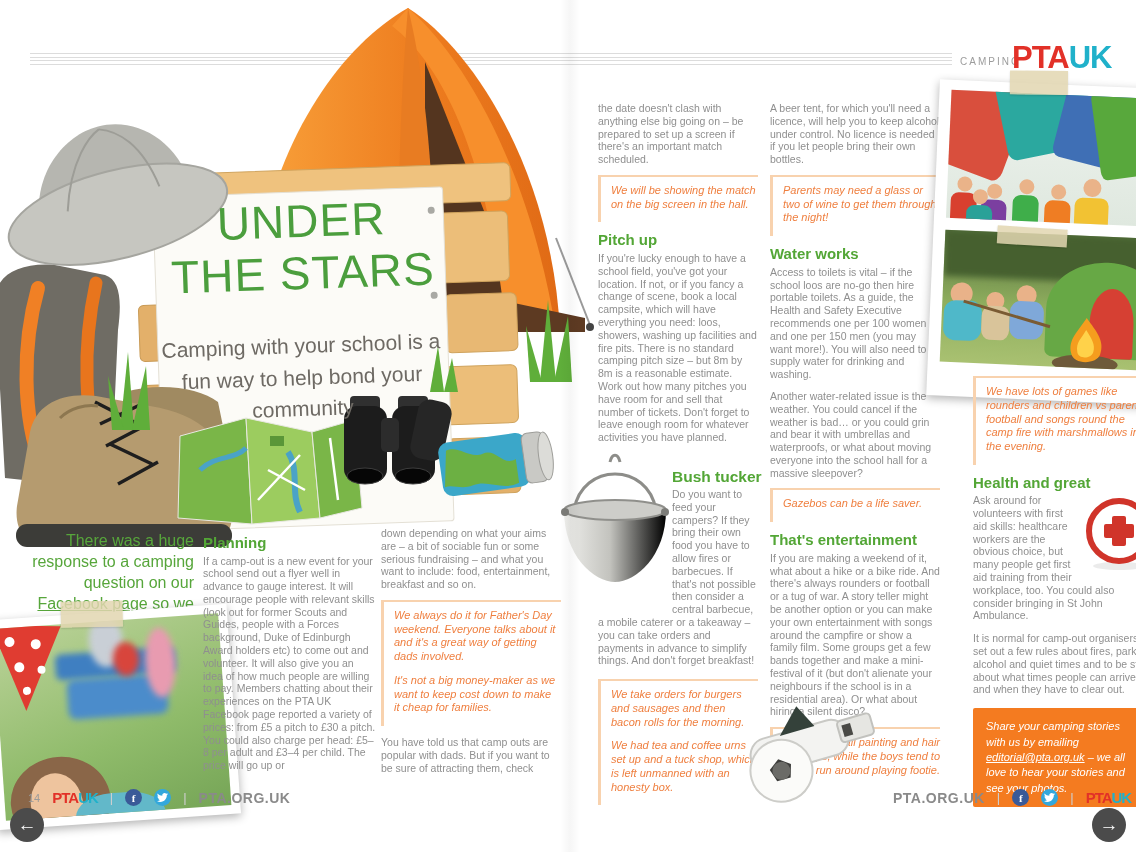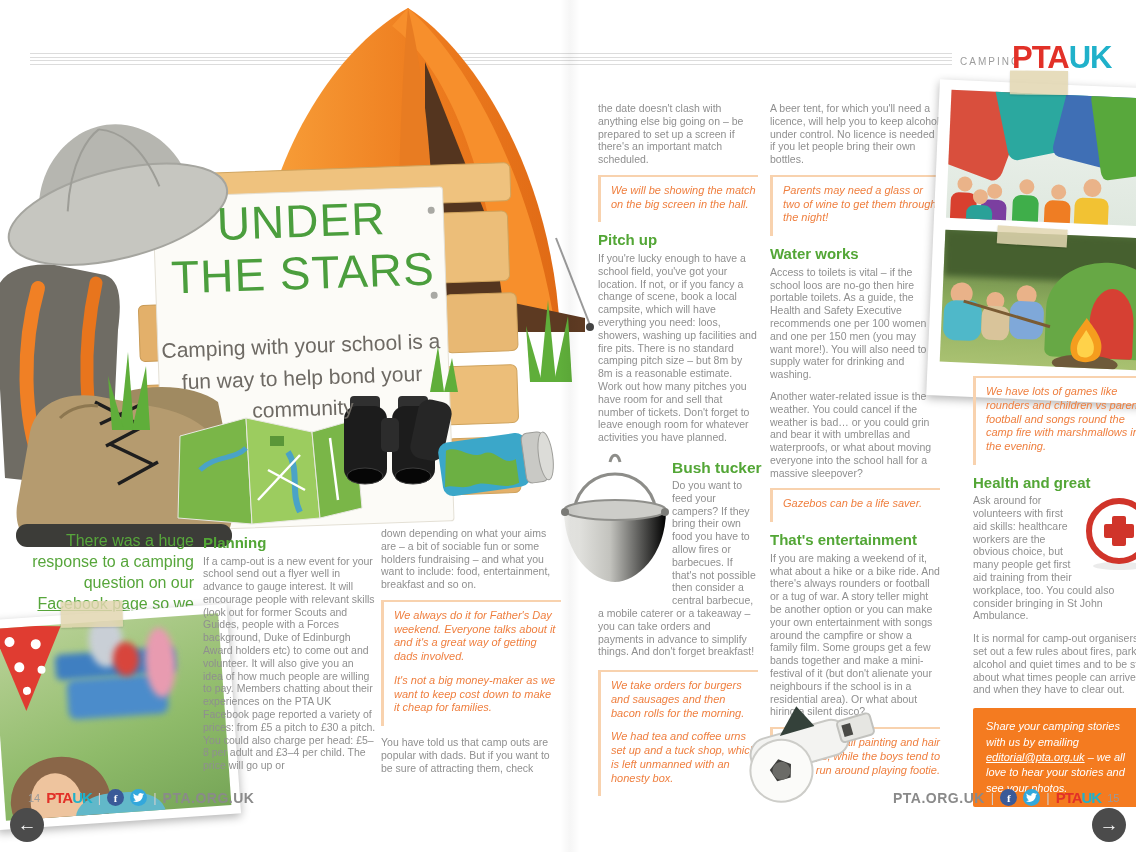--- a/index.html
+++ b/index.html
@@ -43,21 +43,21 @@
   .kid{position:absolute;bottom:-4px;width:26px;}
   .kid .head{width:15px;height:15px;border-radius:50%;background:#eab389;margin:0 auto 1px;}
   .kid .torso{width:26px;height:30px;border-radius:8px 8px 2px 2px;}
   
   .cta{margin-top:12px;background:#f47b20;border-radius:2px;color:#fff;font-style:italic;
        font-size:11px;line-height:1.4;padding:11px 13px;}
   
   .cross-float{float:right;width:72px;height:76px;margin:2px 0 4px 6px;}
   .pot-float{float:left;width:74px;height:138px;}
   
-  .footer{position:absolute;top:789px;display:flex;align-items:center;gap:6px;}
+  .footer{position:absolute;top:789px;display:flex;align-items:center;gap:12px;}
   .pgnum{font-size:11px;color:#9a9a9a;}
   .logo-ft{font-size:15px;}
   .ftdiv{color:#cfcfcf;font-size:13px;}
   .site{font-size:14px;font-weight:bold;color:#8a8a8a;letter-spacing:.5px;}
   .soc{width:17px;height:17px;border-radius:50%;display:flex;align-items:center;justify-content:center;}
   .fb{background:#3a5a98;color:#fff;font-size:11px;font-weight:bold;font-family:"Liberation Serif",serif;}
   .tw{background:#33a8dc;}
   .nav-btn{position:absolute;width:34px;height:34px;border-radius:50%;background:#4b4b4b;color:#fff;
            display:flex;align-items:center;justify-content:center;font-size:19px;font-weight:bold;cursor:pointer;}
   svg{display:block;}
@@ -208,36 +208,36 @@
     </div>
     <div class="tape" style="left:78px;top:-12px;width:62px;height:26px;transform:rotate(3deg);"></div>
   </div>
 
   <div class="col" style="left:203px;top:531px;width:173px;">
     <div class="green-h">Planning</div>
     <p class="body-txt">If a camp-out is a new event for your school send out a flyer well in advance to gauge interest. It will encourage people with relevant skills (look out for former Scouts and Guides, people with a Forces background, Duke of Edinburgh Award holders etc) to come out and volunteer. It will also give you an idea of how much people are willing to pay. Members chatting about their experiences on the PTA UK Facebook page reported a variety of prices: from £5 a pitch to £30 a pitch. You could also charge per head: £5–8 per adult and £3–4 per child. The price will go up or</p>
   </div>
 
   <div class="col" style="left:381px;top:527px;width:180px;">
-    <p class="body-txt">down depending on what your aims are – a bit of sociable fun or some holders fundraising – and what you want to include: food, entertainment, breakfast and so on.</p>
+    <p class="body-txt">down depending on what your aims are – a bit of sociable fun or some serious fundraising – and what you want to include: food, entertainment, breakfast and so on.</p>
     <div class="quote">
       <p>We always do it for Father's Day weekend. Everyone talks about it and it's a great way of getting dads involved.</p>
       <p>It's not a big money-maker as we want to keep cost down to make it cheap for families.</p>
     </div>
     <p class="body-txt">You have told us that camp outs are popular with dads. But if you want to be sure of attracting them, check</p>
   </div>
 
   <div class="col" style="left:598px;top:102px;width:160px;">
     <p class="body-txt">the date doesn't clash with anything else big going on – be prepared to set up a screen if there's an important match scheduled.</p>
     <div class="quote">
       <p>We will be showing the match on the big screen in the hall.</p>
     </div>
     <div class="green-h">Pitch up</div>
     <p class="body-txt">If you're lucky enough to have a school field, you've got your location. If not, or if you fancy a change of scene, book a local campsite, which will have everything you need: loos, showers, washing up facilities and fire pits. There is no standard camping pitch size – but 8m by 8m is a reasonable estimate. Work out how many pitches you have room for and sell that number of tickets. Don't forget to leave enough room for whatever activities you have planned.</p>
-    <div style="margin-top:15px;">
+    <div style="margin-top:24px;">
       <div class="pot-float"></div>
       <div class="green-h" style="white-space:nowrap;font-size:15.5px;">Bush tucker</div>
       <p class="body-txt">Do you want to feed your campers? If they bring their own food you have to allow fires or barbecues. If that's not possible then consider a central barbecue, a mobile caterer or a takeaway – you can take orders and payments in advance to simplify things. And don't forget breakfast!</p>
     </div>
     <div class="quote" style="clear:both;margin-top:12px;">
       <p>We take orders for burgers and sausages and then bacon rolls for the morning.</p>
       <p>We had tea and coffee urns set up and a tuck shop, which is left unmanned with an honesty box.</p>
     </div>
   </div>
 

